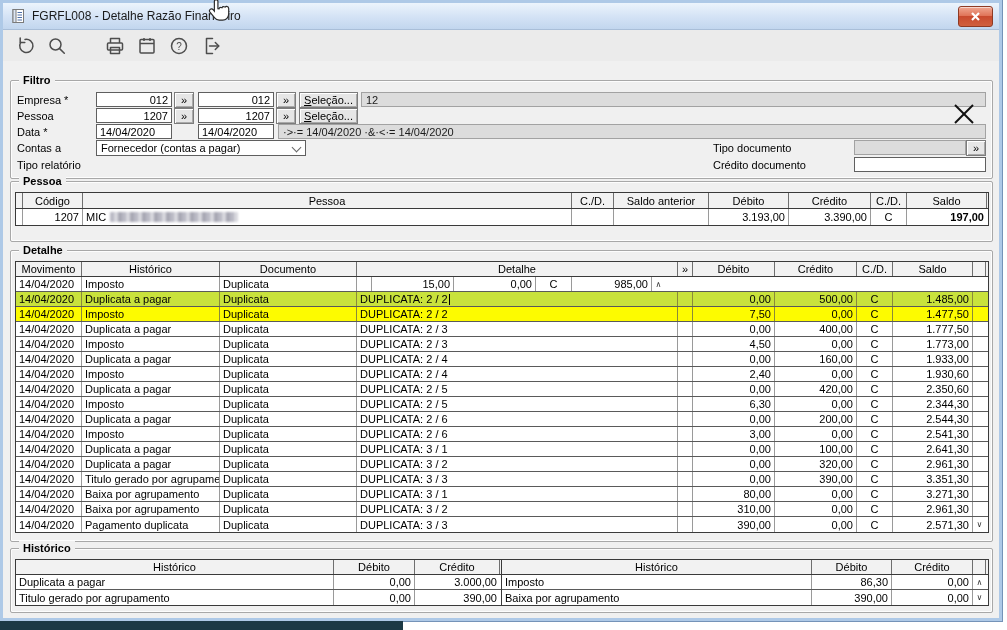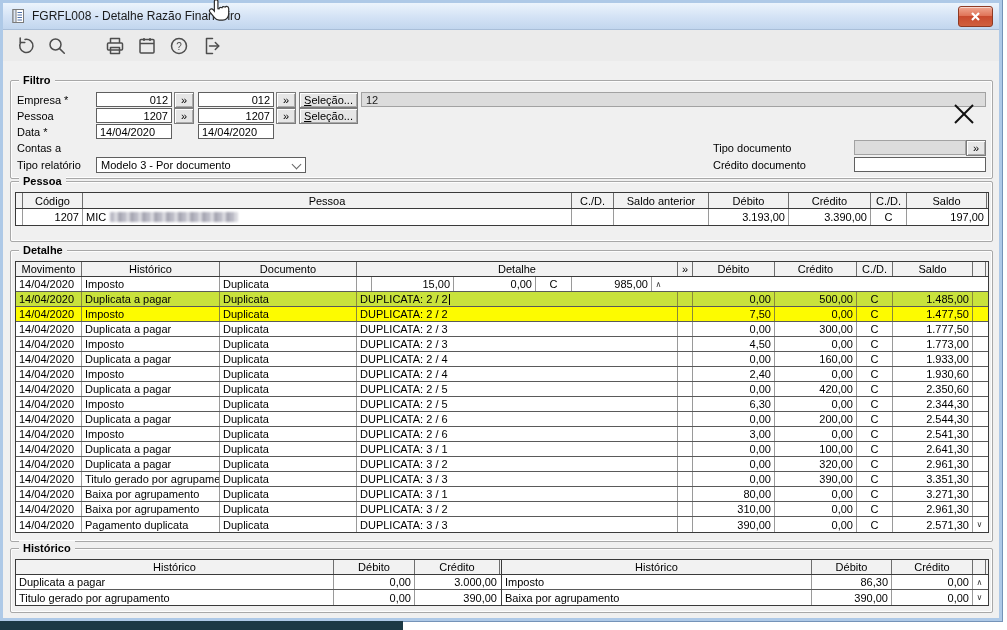--- a/index.html
+++ b/index.html
@@ -154,31 +154,32 @@
       <span class="btn3d" style="left:163px;top:27px;width:20px;">»</span>
       <input class="tin numr" style="left: 187px; top: 27px; width: 76px;" value="1207">
       <span class="btn3d" style="left:265px;top:27px;width:20px;">»</span>
       <span class="btn3d" style="left:288px;top:27px;width:59px;">
           <span class="sel-btn">Seleção...</span>
         </span>
 
       <span class="flabel" style="top:45px;">Data *</span>
       <input class="tin" style="left: 85px; top: 43px; width: 76px;" value="14/04/2020">
       <input class="tin" style="left: 187px; top: 43px; width: 76px;" value="14/04/2020">
+      <span class="sumf" style="left:267px;top:43px;width:708px;">·&gt;·= 14/04/2020  ·&amp;·&lt;·= 14/04/2020</span>
 
       <span class="flabel" style="top:61px;">Contas a</span>
+      <div class="dd" style="left:85px;top:59px;width:210px;">
+        <span>Fornecedor (contas a pagar)</span>
+        <span class="chev"></span>
+      </div>
       <span class="flabel" style="left:702px;top:61px;">Tipo documento</span>
       <span class="sumf" style="left:843px;top:59px;width:112px;"></span>
       <span class="btn3d" style="left:955px;top:59px;width:20px;">»</span>
 
       <span class="flabel" style="top:78px;">Tipo relatório</span>
-      <div class="dd" style="left:85px;top:76px;width:210px;">
-        <span>Modelo 3 - Por documento</span>
-        <span class="chev"></span>
-      </div>
       <span class="flabel" style="left:702px;top:78px;">Crédito documento</span>
       <input class="tin" style="left: 843px; top: 76px; width: 132px;" value="">
 
       <span class="clear-x" style="left:940px;top:20px;">
         <svg width="26" height="26" viewBox="0 0 26 26">
           <line x1="4" y1="4" x2="22" y2="22" stroke="#111" stroke-width="2"></line>
           <line x1="22" y1="4" x2="4" y2="22" stroke="#111" stroke-width="2"></line>
         </svg>
       </span>
     </div>
@@ -199,21 +200,21 @@
           </div>
           <div class="gr" style="height: 16px;">
             <div class="gc al-c" style="width: 6px; flex: 0 0 6px;"></div>
             <div class="gc al-r" style="width: 60px; flex: 0 0 60px;">1207</div>
             <div class="gc" style="width: 489px; flex: 0 0 489px;">MIC<span class="redacted"></span></div>
             <div class="gc al-c" style="width: 42px; flex: 0 0 42px;"></div>
             <div class="gc al-r" style="width: 95px; flex: 0 0 95px;"></div>
             <div class="gc al-r" style="width: 80px; flex: 0 0 80px;">3.193,00</div>
             <div class="gc al-r" style="width: 82px; flex: 0 0 82px;">3.390,00</div>
             <div class="gc al-c" style="width: 36px; flex: 0 0 36px;">C</div>
-            <div class="gc al-r" style="width: 80px; flex: 0 0 80px;">197,00</div>
+            <div class="gc al-r" style="width: 80px; flex: 0 0 80px; font-weight: bold;">197,00</div>
           </div>
         </div>
     </div>
 
     <div class="gbox" style="left:7px;top:247px;width:981px;height:290px;">
       <span class="legend">Detalhe</span>
       <div class="grid" id="detalhe-grid" style="left:4px;top:10px;width:972px;">
           <div class="gr hdr" style="height: 15px;">
             <div class="gc" style="width: 66px; flex: 0 0 66px;">Movimento</div>
             <div class="gc" style="width: 138px; flex: 0 0 138px;">Histórico</div>
@@ -261,21 +262,21 @@
             <div class="gc al-r" style="width: 80px; flex: 0 0 80px;">1.477,50</div>
             <div class="gc al-c scrollc" style="width: 13px; flex: 0 0 13px;"></div>
           </div>
           <div class="gr" style="height: 15px;">
             <div class="gc" style="width: 66px; flex: 0 0 66px;">14/04/2020</div>
             <div class="gc" style="width: 138px; flex: 0 0 138px;">Duplicata a pagar</div>
             <div class="gc" style="width: 137px; flex: 0 0 137px;">Duplicata</div>
             <div class="gc" style="width: 321px; flex: 0 0 321px;">DUPLICATA: 2 / 3</div>
             <div class="gc al-c" style="width: 15px; flex: 0 0 15px;"></div>
             <div class="gc al-r" style="width: 82px; flex: 0 0 82px;">0,00</div>
-            <div class="gc al-r" style="width: 82px; flex: 0 0 82px;">300,00</div>
+            <div class="gc al-r" style="width: 82px; flex: 0 0 82px;">400,00</div>
             <div class="gc al-c" style="width: 36px; flex: 0 0 36px;">C</div>
             <div class="gc al-r" style="width: 80px; flex: 0 0 80px;">1.777,50</div>
             <div class="gc al-c scrollc" style="width: 13px; flex: 0 0 13px;"></div>
           </div>
           <div class="gr" style="height: 15px;">
             <div class="gc" style="width: 66px; flex: 0 0 66px;">14/04/2020</div>
             <div class="gc" style="width: 138px; flex: 0 0 138px;">Imposto</div>
             <div class="gc" style="width: 137px; flex: 0 0 137px;">Duplicata</div>
             <div class="gc" style="width: 321px; flex: 0 0 321px;">DUPLICATA: 2 / 3</div>
             <div class="gc al-c" style="width: 15px; flex: 0 0 15px;"></div>

